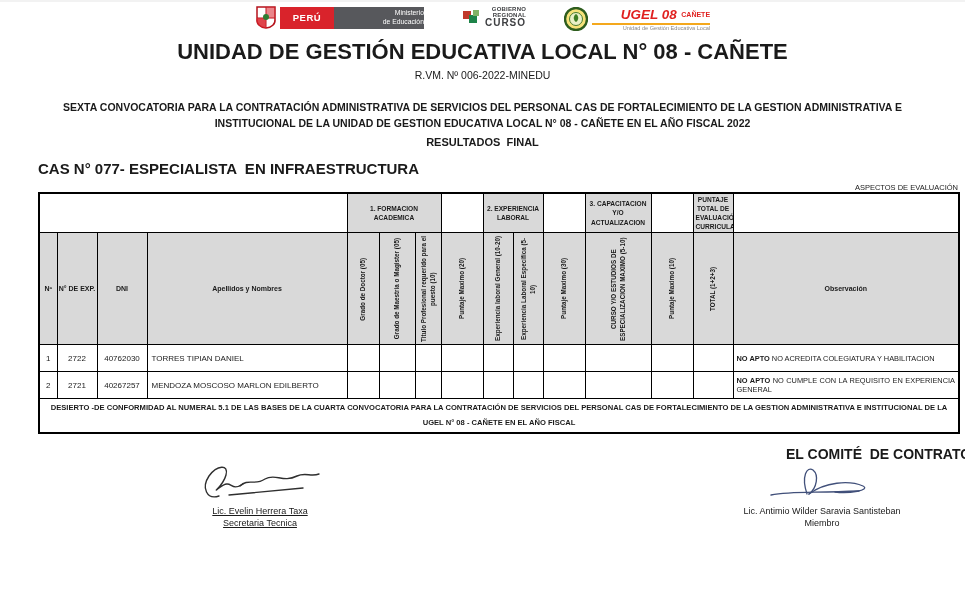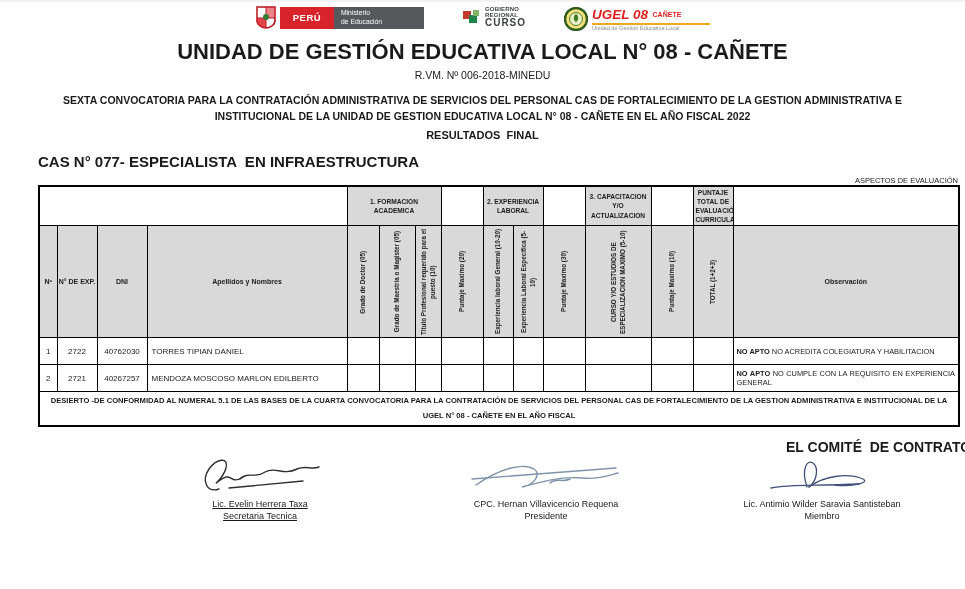--- a/index.html
+++ b/index.html
@@ -3,21 +3,21 @@
 <meta charset="utf-8">
 <style>
   * { margin:0; padding:0; box-sizing:border-box; }
   html,body { width:965px; height:589px; background:#fff; overflow:hidden;
     font-family:"Liberation Sans", sans-serif; color:#1a1a1a; }
   body { border-top:2px solid #f2f2f2; }
 
   
   .logo-band { display:flex; justify-content:center; align-items:flex-start;
     gap:38px; padding-top:4px; height:30px; }
-  .logo { display:flex; align-items:center; }
+  .logo { display:flex; align-items:center;text-align:right; }
   .peru-escudo { width:22px; height:23px; margin-right:3px; }
   .peru-box { background:#d9232b; color:#fff; font-weight:bold; font-size:9.5px;
     width:54px; height:22px; display:flex; align-items:center; justify-content:center;
     letter-spacing:.5px; }
   .minedu-box { background:#57585c; color:#fff; font-size:6.8px; line-height:1.25;
     width:90px; height:22px; display:flex; flex-direction:column; justify-content:center;
     padding-left:7px; }
   .gob-icon { width:20px; height:20px; margin-right:3px; }
   .gob-text { font-size:6px; font-weight:bold; color:#3f4043; line-height:1;
     letter-spacing:.2px; }
@@ -25,21 +25,21 @@
   .ugel-circle { width:24px; height:24px; margin-right:4px; }
   .ugel-text { line-height:1; }
   .ugel-title { color:#e0201f; font-weight:bold; font-size:13.5px; font-style:italic; }
   .ugel-suffix { color:#e0201f; font-weight:bold; font-size:7px; vertical-align:2px; }
   .ugel-bar { height:2px; background:#f4a81d; width:118px; margin:1px 0; }
   .ugel-sub { font-size:5.6px; color:#8a8a8a; }
 
   
   .title-main { text-align:center; font-size:22px; font-weight:bold; margin-top:7px; }
   .title-rvm { text-align:center; font-size:10.5px; margin-top:4px; }
-  .title-conv { text-align:center; font-size:10.5px; font-weight:bold; margin-top:11px;
+  .title-conv { text-align:center; font-size:10.5px; font-weight:bold; margin-top:18px;
     width:912px; margin-left:auto; margin-right:auto; line-height:1.55; }
   .title-res { text-align:center; font-size:11px; font-weight:bold; margin-top:4px;
     white-space:pre; }
   .cas-line { font-size:15px; font-weight:bold; margin:12px 0 0 38px; white-space:pre; }
   .aspectos { text-align:right; font-size:7.5px; margin-top:6px; width:920px;
     margin-left:38px; }
 
   
   table.eval { border-collapse:collapse; table-layout:fixed; width:920px;
     margin-left:38px; border:2px solid #000; }
@@ -117,21 +117,21 @@
         <span class="ugel-title">UGEL 08</span>
         <span class="ugel-suffix">CAÑETE</span>
       </div>
       <div class="ugel-bar"></div>
       <div class="ugel-sub">Unidad de Gestión Educativa Local</div>
     </div>
   </div>
 </div>
 
 <div class="title-main">UNIDAD DE GESTIÓN EDUCATIVA LOCAL N° 08 - CAÑETE</div>
-<div class="title-rvm">R.VM. Nº 006-2018-MINEDU</div>
+<div class="title-rvm">R.VM. Nº 006-2022-MINEDU</div>
 <div class="title-conv">SEXTA CONVOCATORIA PARA LA CONTRATACIÓN ADMINISTRATIVA DE SERVICIOS DEL PERSONAL CAS DE FORTALECIMIENTO DE LA GESTION ADMINISTRATIVA E INSTITUCIONAL DE LA UNIDAD DE GESTION EDUCATIVA LOCAL N° 08 - CAÑETE EN EL AÑO FISCAL 2022</div>
 <div class="title-res">RESULTADOS  FINAL</div>
 <div class="cas-line">CAS N° 077- ESPECIALISTA  EN INFRAESTRUCTURA</div>
 <div class="aspectos">ASPECTOS DE EVALUACIÓN</div>
 
 <table class="eval">
   <colgroup>
     <col style="width:18px">
       <col style="width:40px">
       <col style="width:50px">
@@ -250,33 +250,20 @@
           <path d="M34 34 C22 38 16 26 24 14 C32 3 44 2 41 13 C38 24 26 32 34 26 C48 15 44 31 58 22"></path>
           <path d="M55 24 C63 16 70 24 80 17 C90 11 98 21 112 14 C120 10 126 15 134 12"></path>
           <path d="M44 33 L118 26"></path>
         </g>
       </svg>
     </div>
     <div class="name">Lic. Evelin Herrera Taxa</div>
     <div class="role">Secretaria Tecnica</div>
   </div>
 
-  <div class="signer s2">
-    <div class="sig">
-      <svg width="160" height="42" viewBox="0 0 160 42">
-        <g fill="none" stroke="#7d93ab" stroke-width="1.4" stroke-linecap="round">
-          <path d="M10 30 C36 12 58 8 68 14 C76 19 68 30 56 32 C74 27 96 21 116 23 C132 25 144 20 152 18"></path>
-          <path d="M6 24 L150 13"></path>
-          <path d="M84 28 C90 22 96 28 104 24"></path>
-        </g>
-      </svg>
-    </div>
-    <div class="name">CPC. Hernan Villavicencio Requena</div>
-    <div class="role">Presidente</div>
-  </div>
 
   <div class="signer s3">
     <div class="sig">
       <svg width="150" height="42" viewBox="0 0 150 42">
         <g fill="none" stroke="#41507a" stroke-width="1.3" stroke-linecap="round">
           <path d="M60 32 C54 14 60 4 66 8 C72 13 70 26 62 32"></path>
           <path d="M62 32 C78 20 102 18 116 24 C124 28 102 32 88 30"></path>
           <path d="M24 33 C44 29 62 31 112 29"></path>
         </g>
       </svg>

